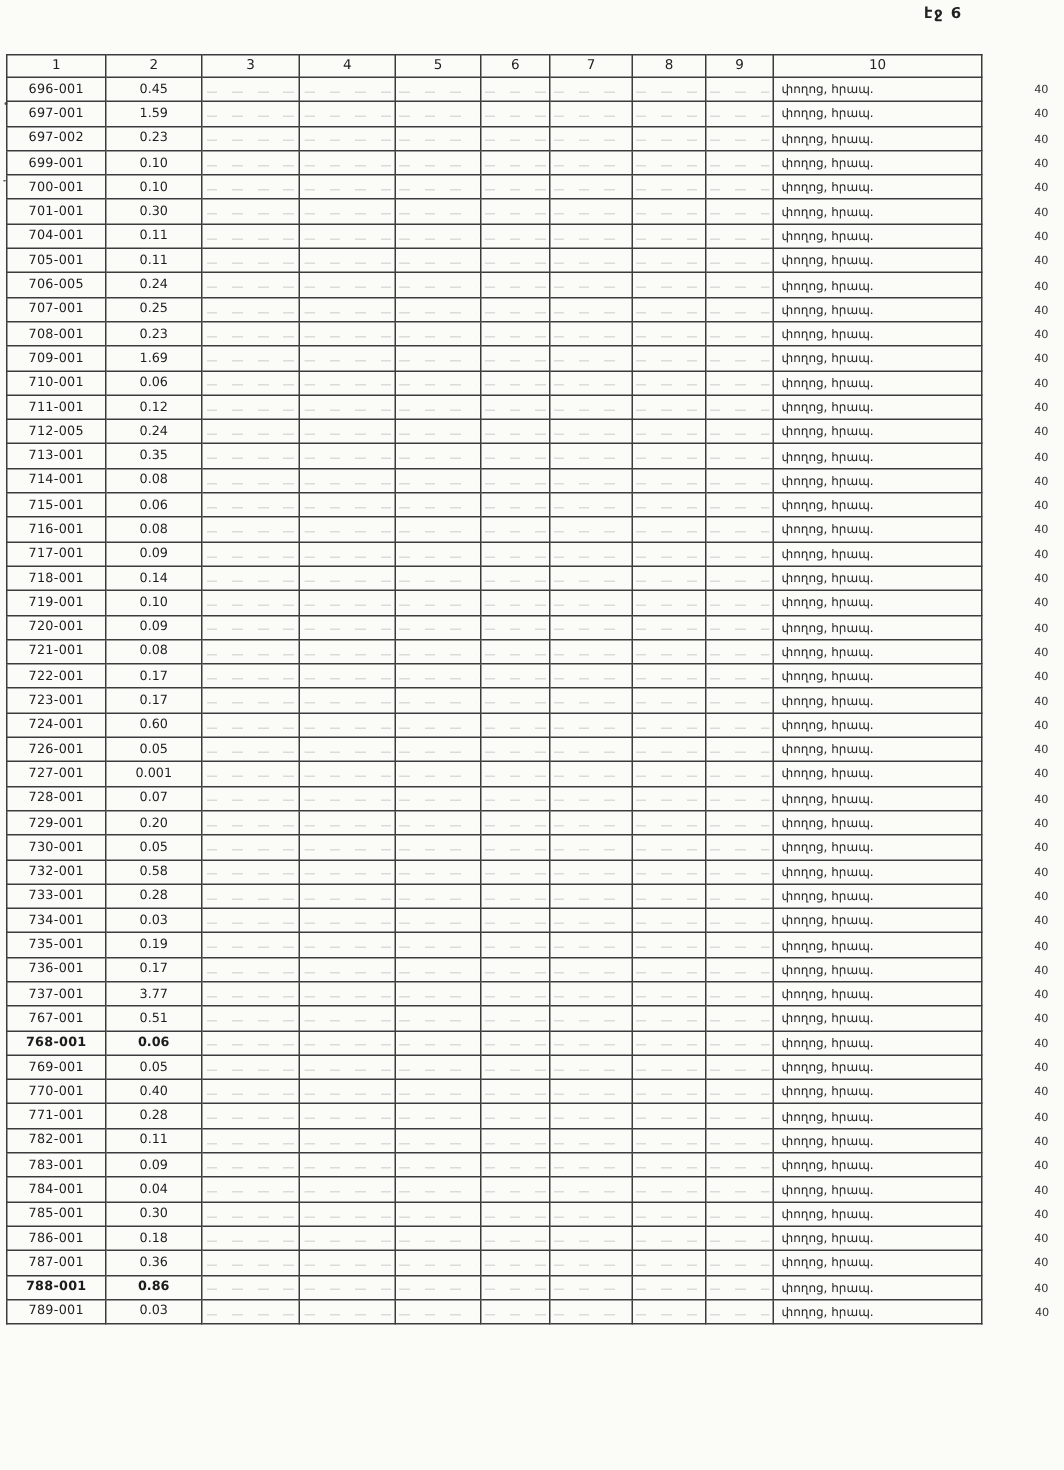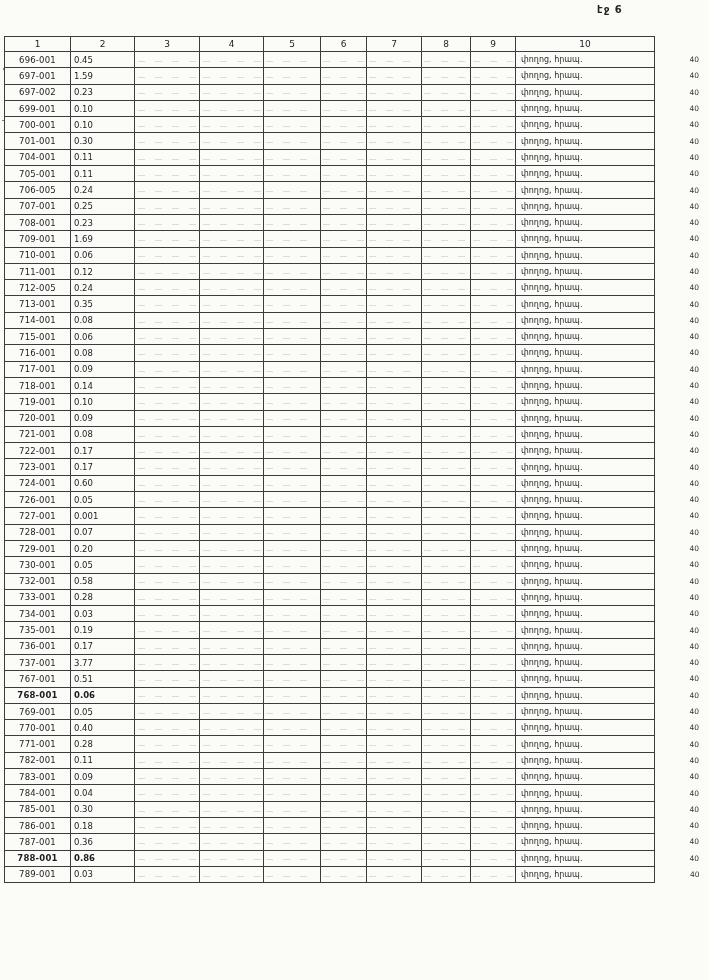--- a/index.html
+++ b/index.html
@@ -4,36 +4,36 @@
 <style>
   html,body{margin:0;padding:0;}
   body{
     width:709px;height:980px;position:relative;overflow:hidden;
     background:#f6f6f3;
     font-family:"DejaVu Sans", sans-serif;
     color:#1c1c1c;
   }
   .sheet{position:absolute;inset:0;background:#fbfbf8;}
   .corner-label{
-    position:absolute;top:4px;left:597px;
+    position:absolute;top:4px;left:616px;
     font-size:10px;font-weight:bold;letter-spacing:1px;color:#222;
   }
   table.scan-table{
     position:absolute;top:36px;left:4px;
     border-collapse:collapse;table-layout:fixed;width:698px;
   }
   th,td{
     border:1px solid #3c3c3c;
     padding:0 3px;overflow:hidden;white-space:nowrap;
     vertical-align:middle;
   }
   th{height:14px;font-size:9px;font-weight:normal;text-align:center;color:#222;}
   td{height:15.3px;font-size:8.5px;}
   td.code{text-align:center;letter-spacing:.2px;}
-  td.value{text-align:left;}
+  td.value{text-align:center;}
   td.empty{
     background-image:repeating-linear-gradient(90deg, rgba(90,90,90,0.20) 0 7px, transparent 7px 17px);
     background-size:92% 1px;background-position:center 62%;background-repeat:no-repeat;
   }
   td.label{font-size:8px;padding-left:5px;color:#262626;}
   td.margin, th.margin{
     border:none;background:transparent;
     font-size:7.5px;text-align:right;padding-right:3px;color:#333;
   }
   tr.bold td.code, tr.bold td.value{font-weight:bold;}

